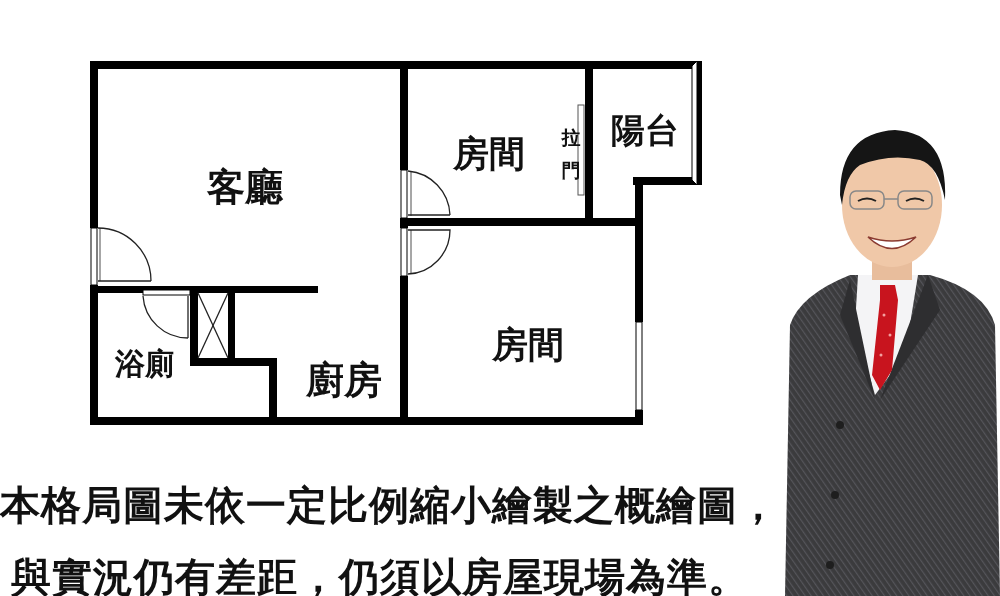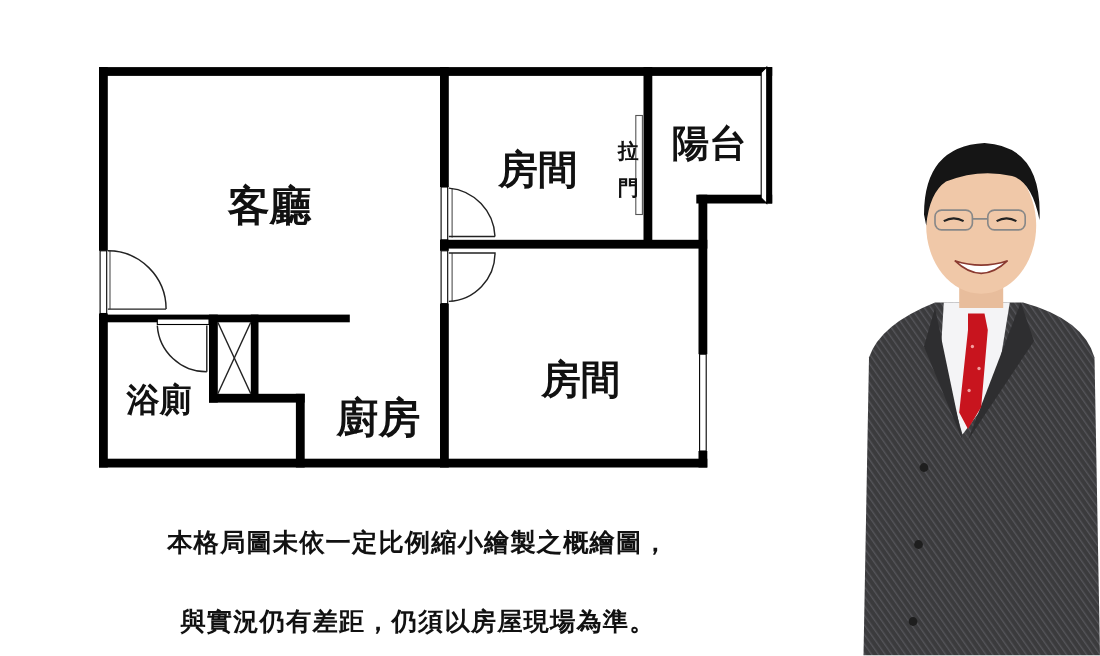--- a/index.html
+++ b/index.html
@@ -1,19 +1,19 @@
 <!DOCTYPE html>
 <html><head>
 <meta charset="utf-8">
 <style>
   html, body { margin:0; padding:0; background:#ffffff; }
   body { width:1000px; height:596px; position:relative; overflow:hidden; font-family:"DejaVu Sans","Liberation Sans",sans-serif; }
   #plan { position:absolute; left:0; top:0; width:1000px; height:596px; }
   .room-label { font-family:"DejaVu Sans","Liberation Sans",sans-serif; font-weight:bold; fill:#111; }
-  .disclaimer { position:absolute; left:0; width:760px; text-align:center; font-size:23px; font-weight:bold; color:#111; letter-spacing:1px; font-family:"DejaVu Sans","Liberation Sans",sans-serif; white-space:nowrap; }
+  .disclaimer { position:absolute; left:0; width:760px; text-align:center; font-size:40px; font-weight:bold; color:#111; letter-spacing:1px; font-family:"DejaVu Sans","Liberation Sans",sans-serif; white-space:nowrap; }
   #line1 { top:478px; }
   #line2 { top:550px; }
   #agent { position:absolute; left:780px; top:125px; width:220px; height:471px; }
 </style>
 </head>
 <body>
 
 <svg id="plan" viewBox="0 0 1000 596" xmlns="http://www.w3.org/2000/svg">
 
   <g fill="#000">

